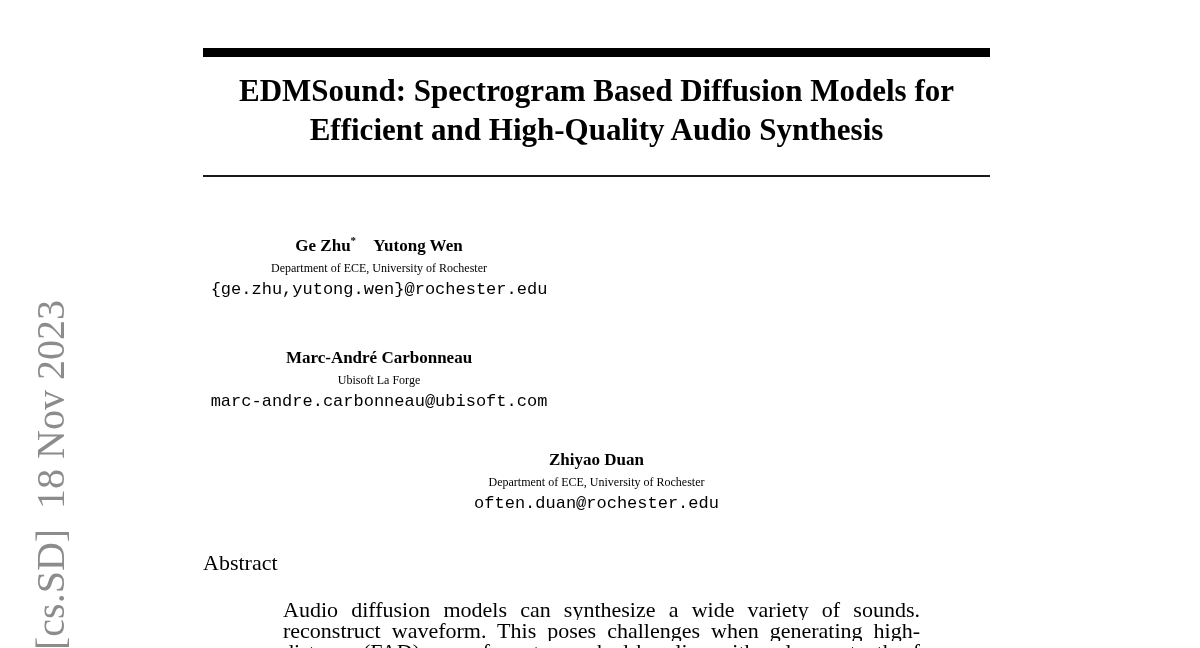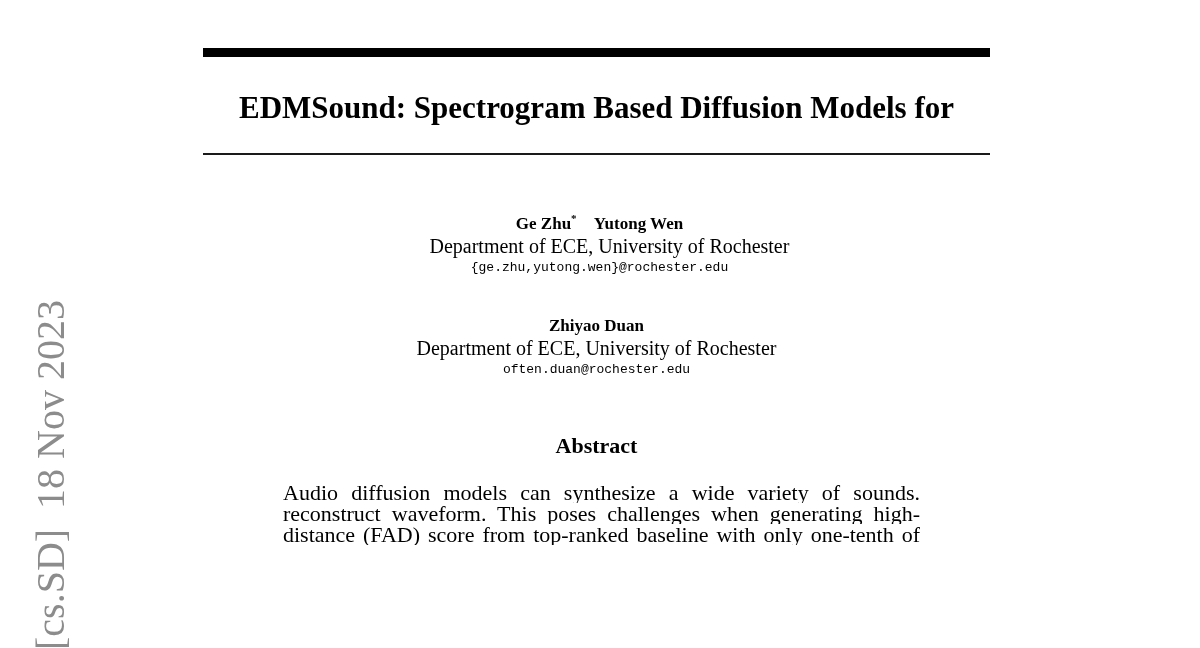--- a/index.html
+++ b/index.html
@@ -33,67 +33,67 @@
     left: 203px; top: 0;
     width: 787px;
   }
 
   .rule-thick {
     margin-top: 48px;
     height: 9px;
     background: #000;
   }
   .paper-title {
-    margin-top: 31px;
+    margin-top: 14px;
     text-align: center;
     font-weight: bold;
     font-size: 31px;
     line-height: 39px;
     color: #000;
   }
   .rule-thin {
     margin-top: 26px;
     height: 2px;
     background: #1a1a1a;
   }
 
   .authors-row1 {
     margin-top: 52px;
     margin-left: 6px;
     display: flex;
     justify-content: center;
     gap: 46px;
+    flex-direction: column;
   }
   .author-block { width: 340px; text-align: center; }
   .author-block.center { width: 420px; margin: 4px auto; }
   .authors-row2 { margin-top: 36px; }
   .author-name {
     font-weight: bold;
     font-size: 17px;
     line-height: 22px;
     white-space: nowrap;
   }
   .author-name sup { font-size: 11px; }
   .author-name .name2 { margin-left: 13px; }
   .author-affil {
-    font-size: 20px;
+    font-size: 12px;
     line-height: 22px;
     white-space: nowrap;
   }
   .author-email {
     font-family: "Liberation Mono", monospace;
-    font-size: 13px;
+    font-size: 17px;
     line-height: 22px;
     white-space: nowrap;
   }
 
   .abstract-heading {
-    margin-top: 52px;
-    text-align: center;
-    font-weight: bold;
+    margin-top: 35px;
+    font-weight: normal;
     font-size: 22px;
     line-height: 26px;
   }
   .abstract-body {
     margin-top: 23px;
     margin-left: 80px;
     width: 637px;
   }
   .abstract-line {
     font-size: 22px;
@@ -111,35 +111,41 @@
 <div class="page">
 
   <div class="arxiv-banner">[cs.SD]  18 Nov 2023</div>
 
   <div class="main-col">
 
     <div class="rule-thick"></div>
 
     <div class="paper-title">
       <div>EDMSound: Spectrogram Based Diffusion Models for</div>
+      <div>Efficient and High-Quality Audio Synthesis</div>
     </div>
 
     <div class="rule-thin"></div>
 
     <div class="authors-row1">
 
       <div class="author-block">
         <div class="author-name">
           <span>Ge Zhu</span><sup>*</sup>
           <span class="name2">Yutong Wen</span>
         </div>
         <div class="author-affil">Department of ECE, University of Rochester</div>
         <div class="author-email">{ge.zhu,yutong.wen}@rochester.edu</div>
       </div>
 
+      <div class="author-block">
+        <div class="author-name">Marc-André Carbonneau</div>
+        <div class="author-affil">Ubisoft La Forge</div>
+        <div class="author-email">marc-andre.carbonneau@ubisoft.com</div>
+      </div>
 
     </div>
 
     <div class="authors-row2">
       <div class="author-block center">
         <div class="author-name">Zhiyao Duan</div>
         <div class="author-affil">Department of ECE, University of Rochester</div>
         <div class="author-email">often.duan@rochester.edu</div>
       </div>
     </div>

